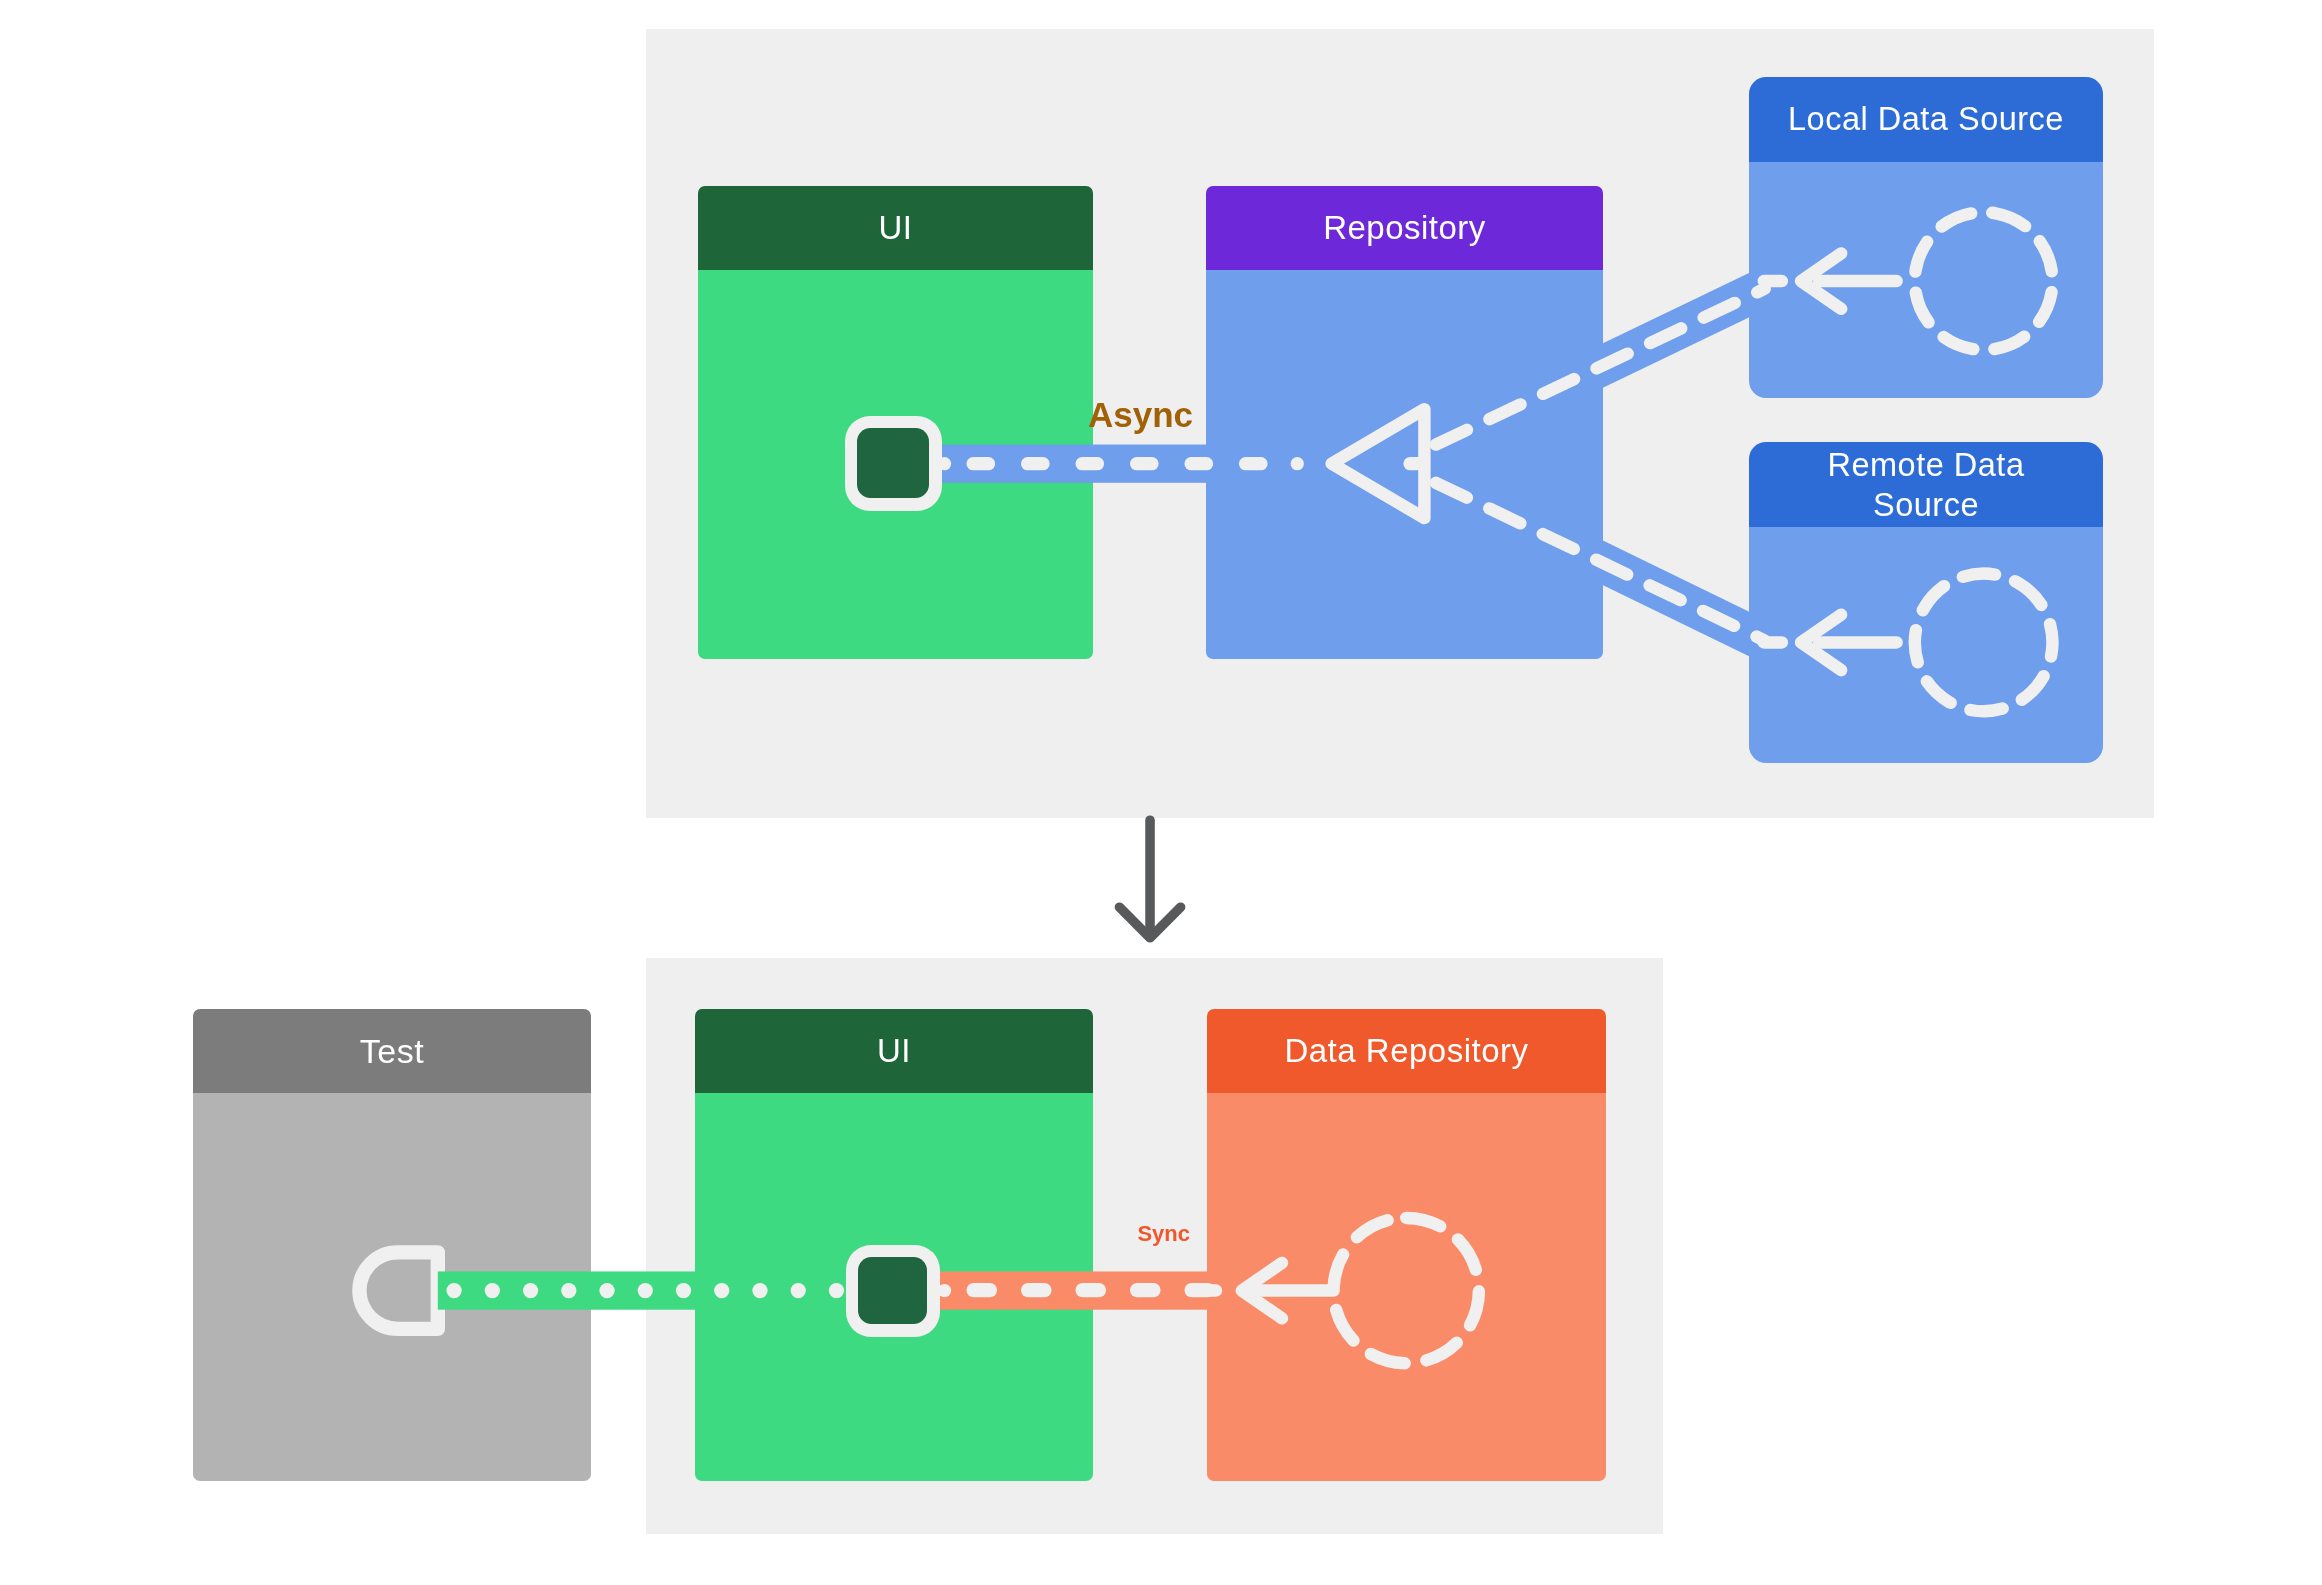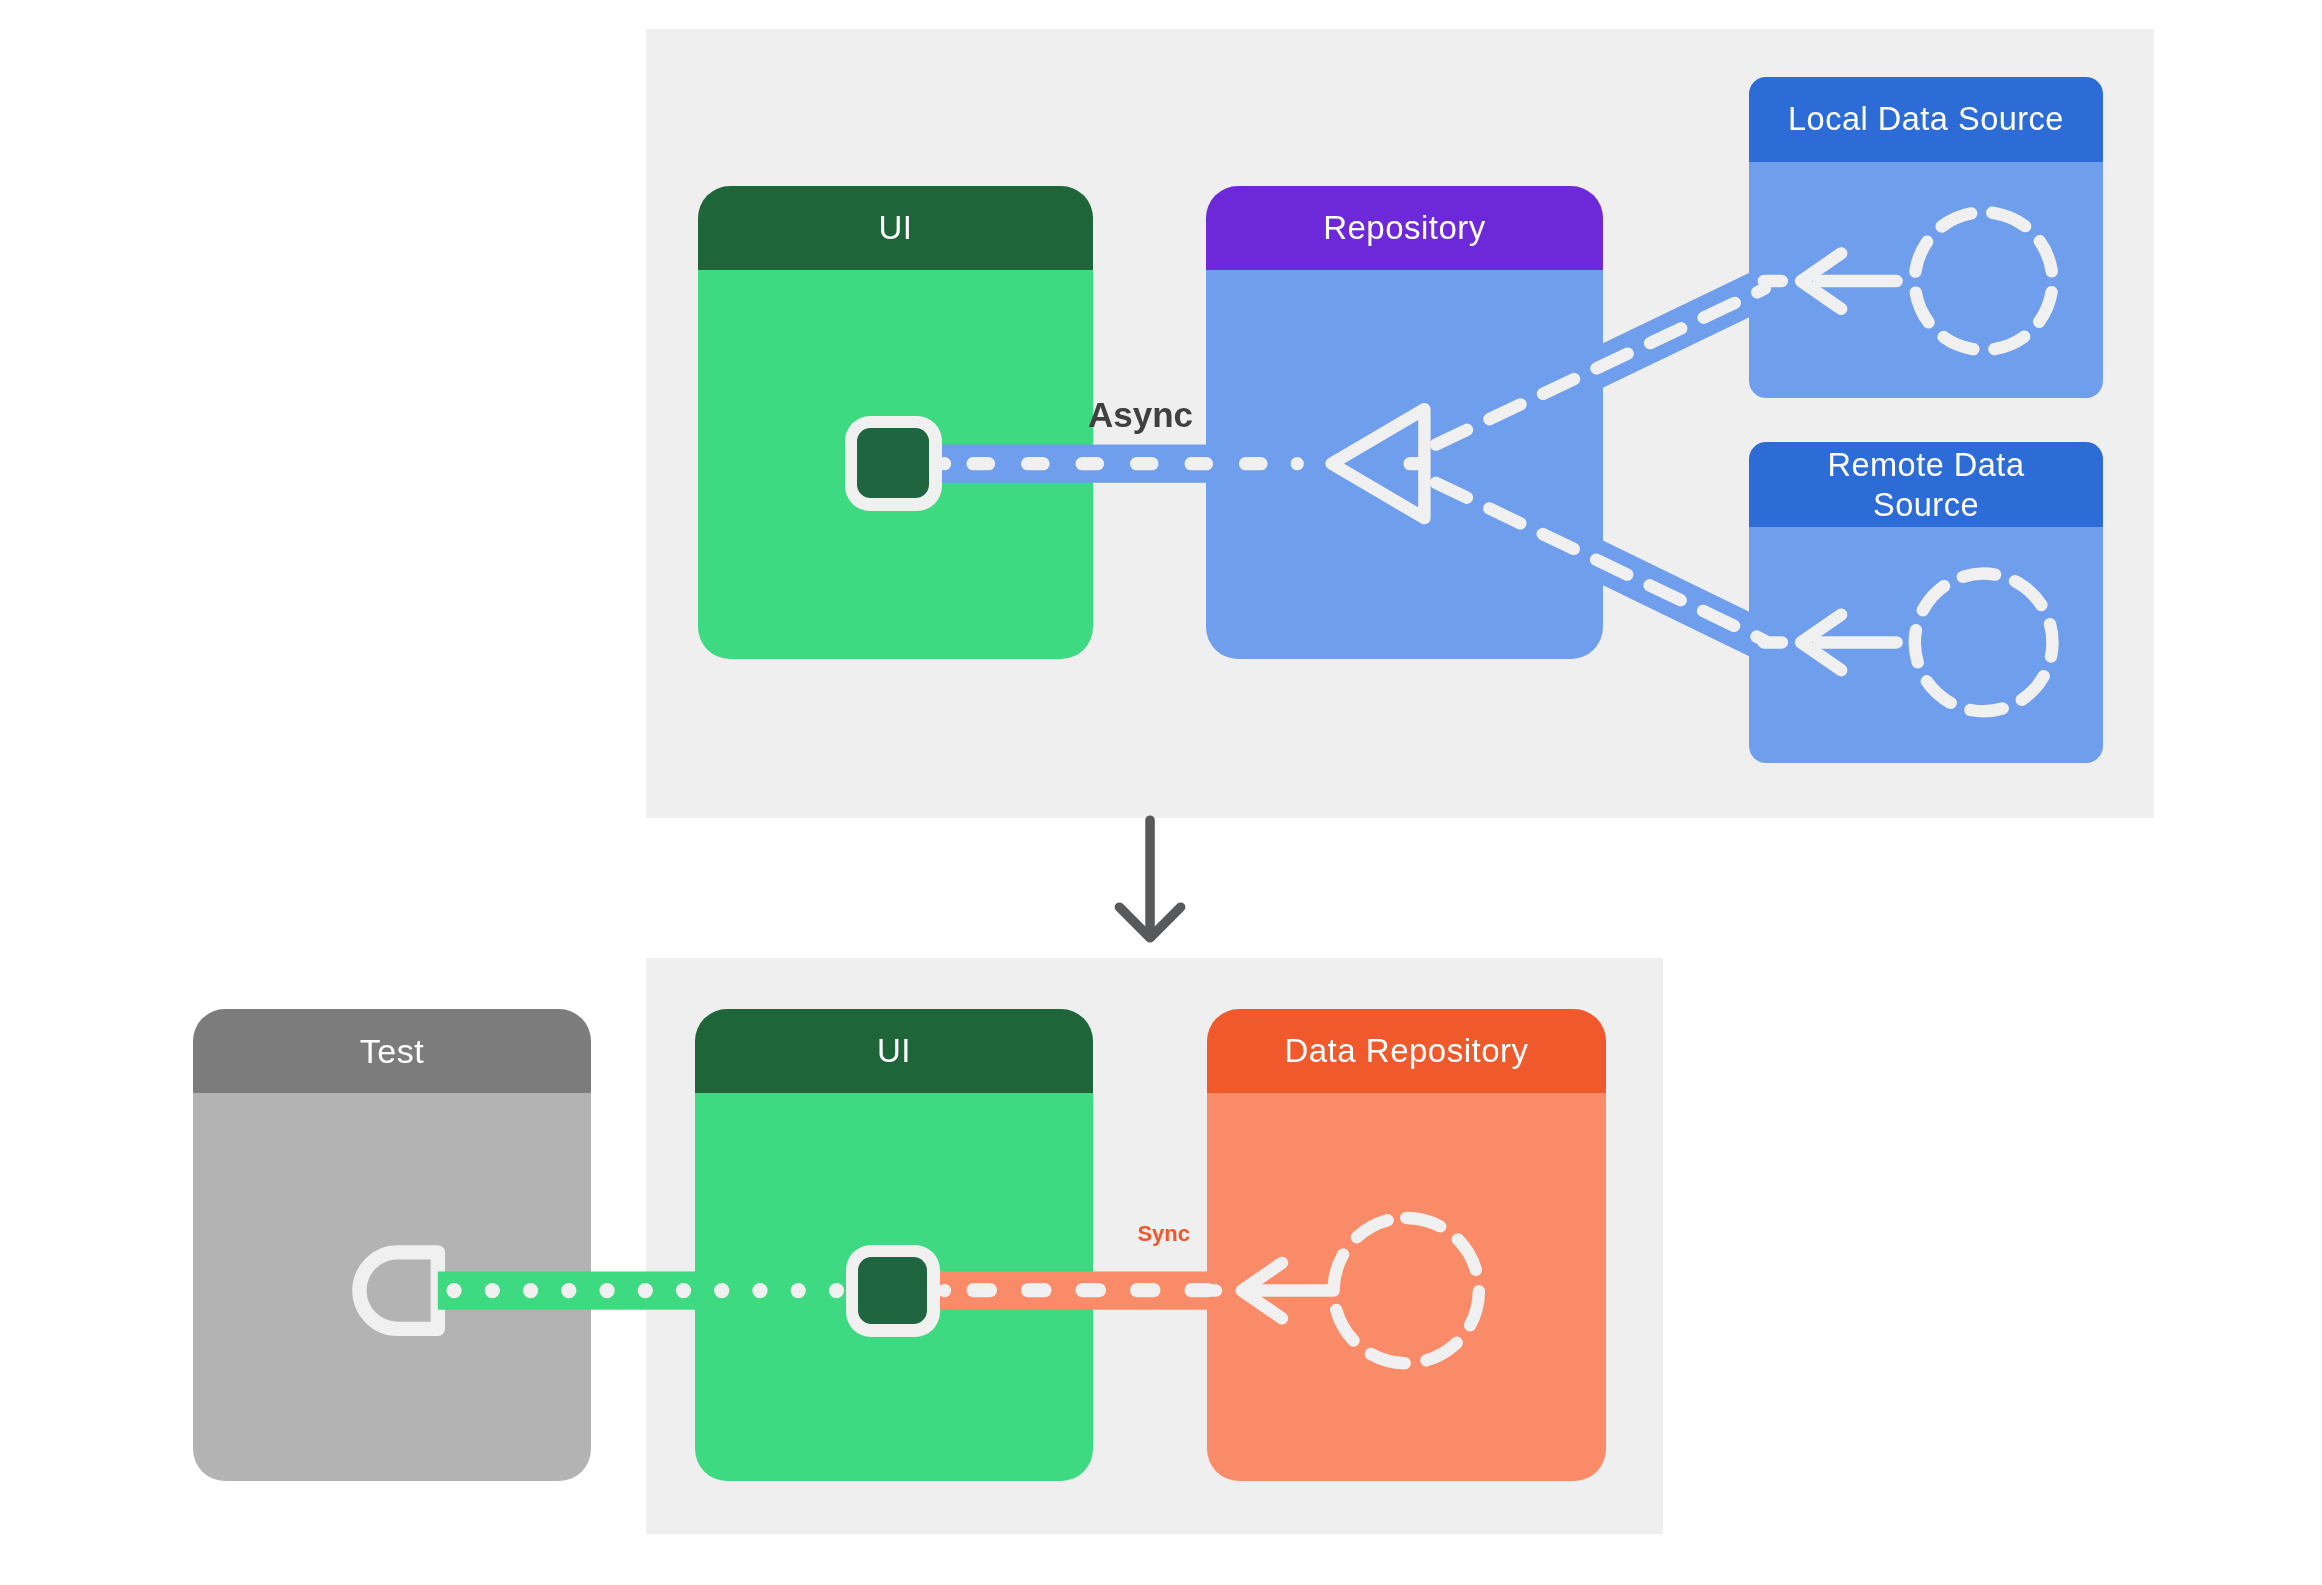--- a/index.html
+++ b/index.html
@@ -5,21 +5,21 @@
   html,body { margin:0; padding:0; background:#ffffff; }
   #canvas {
     position:relative; width:2323px; height:1586px;
     background:#ffffff; overflow:hidden;
     font-family:"Liberation Sans", sans-serif;
   }
   .panel { position:absolute; background:#efefef; }
   #top-panel   { left:646px; top:29px;   width:1508px; height:789px; }
   #bottom-panel{ left:646px; top:958px; width:1017px; height:576px; }
 
-  .box { position:absolute; border-radius:32px; overflow:hidden; display:flex; flex-direction:column; z-index:2; }
+  .box { position:absolute; border-radius:7px; overflow:hidden; display:flex; flex-direction:column; z-index:2; }
   .box-header {
     display:flex; align-items:center; justify-content:center; text-align:center;
     color:#ffffff; font-size:33px; font-weight:400; letter-spacing:0.5px; flex:0 0 auto;
   }
   .box-body { flex:1 1 auto; }
 
   
   #box-ui-top        { left:698px;  top:186px; width:395px; height:473px; }
   #box-ui-top        .box-header { height:84px; background:#1e6539; }
   #box-ui-top        .box-body   { background:#3eda81; }
@@ -55,21 +55,21 @@
   
   .chip-outer { position:absolute; background:#f0f0f0; border-radius:25px; z-index:4; }
   .chip-inner { position:absolute; left:12.4px; top:12.4px; background:#1f6540; border-radius:13.4px; }
   #chip-top    { left:845px; top:416px;  width:97px; height:95px; }
   #chip-top    .chip-inner { width:72px; height:70px; }
   #chip-bottom { left:846px; top:1245px; width:94px;  height:92px; }
   #chip-bottom .chip-inner { width:69px; height:67px; }
 
   
   .flow-label { position:absolute; width:287px; text-align:right; font-weight:700; z-index:5; }
-  #async-label { left:906px; top:395px;  font-size:35px; color:#404040; }
+  #async-label { left:906px; top:395px;  font-size:35px; color:#a16207; }
   #sync-label  { left:903px; top:1221px; font-size:22px; color:#f2572b; }
 </style>
 </head>
 <body>
 
 <div id="canvas">
 
   <div id="top-panel" class="panel"></div>
   <div id="bottom-panel" class="panel"></div>
 

